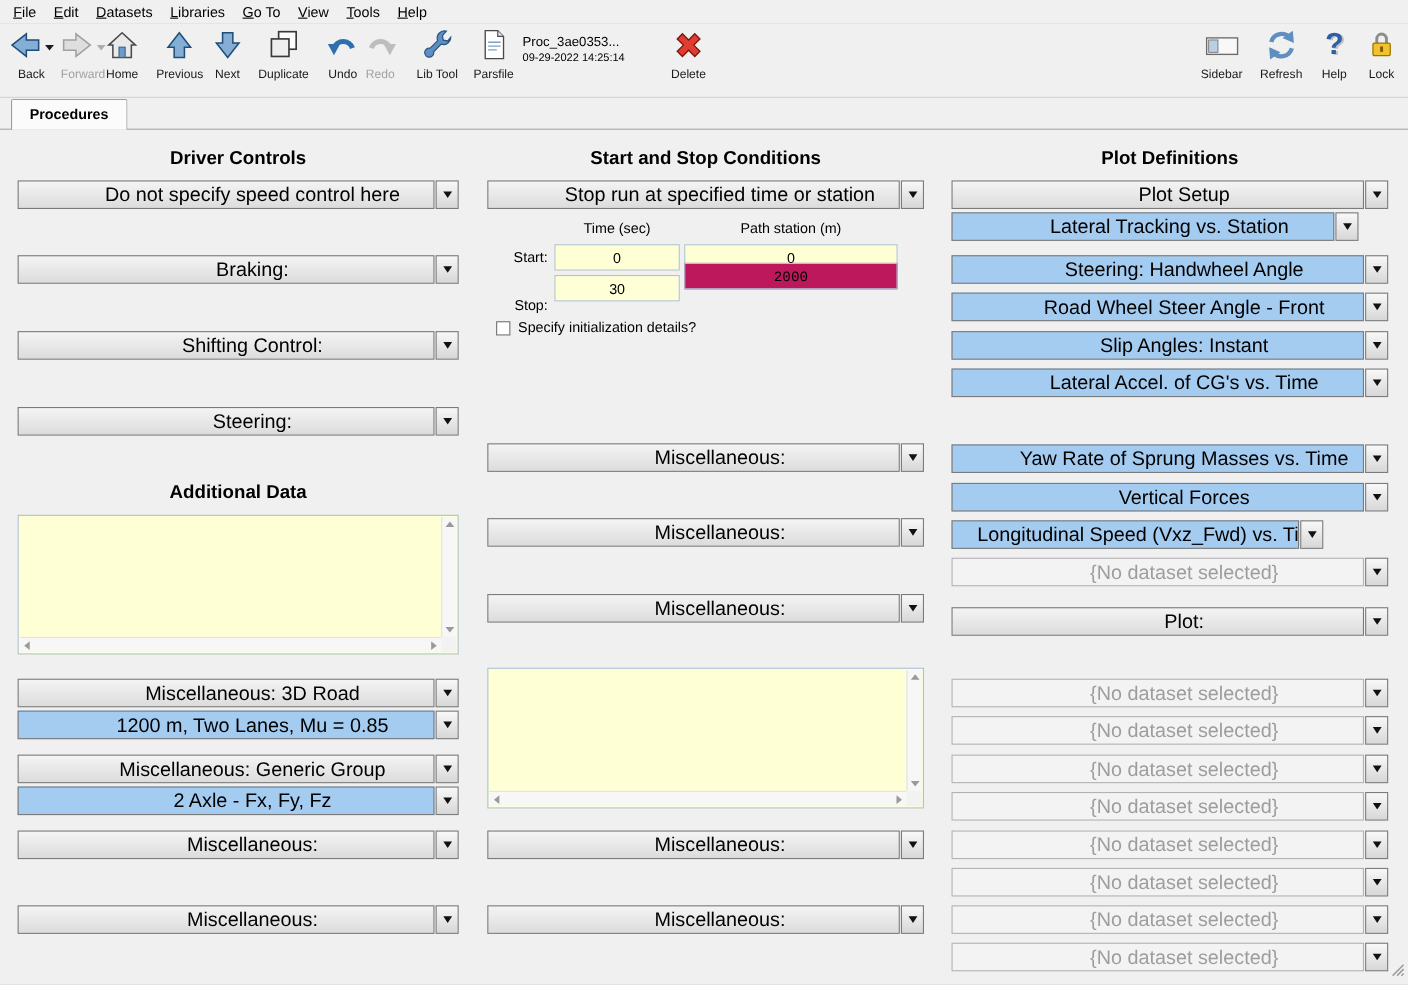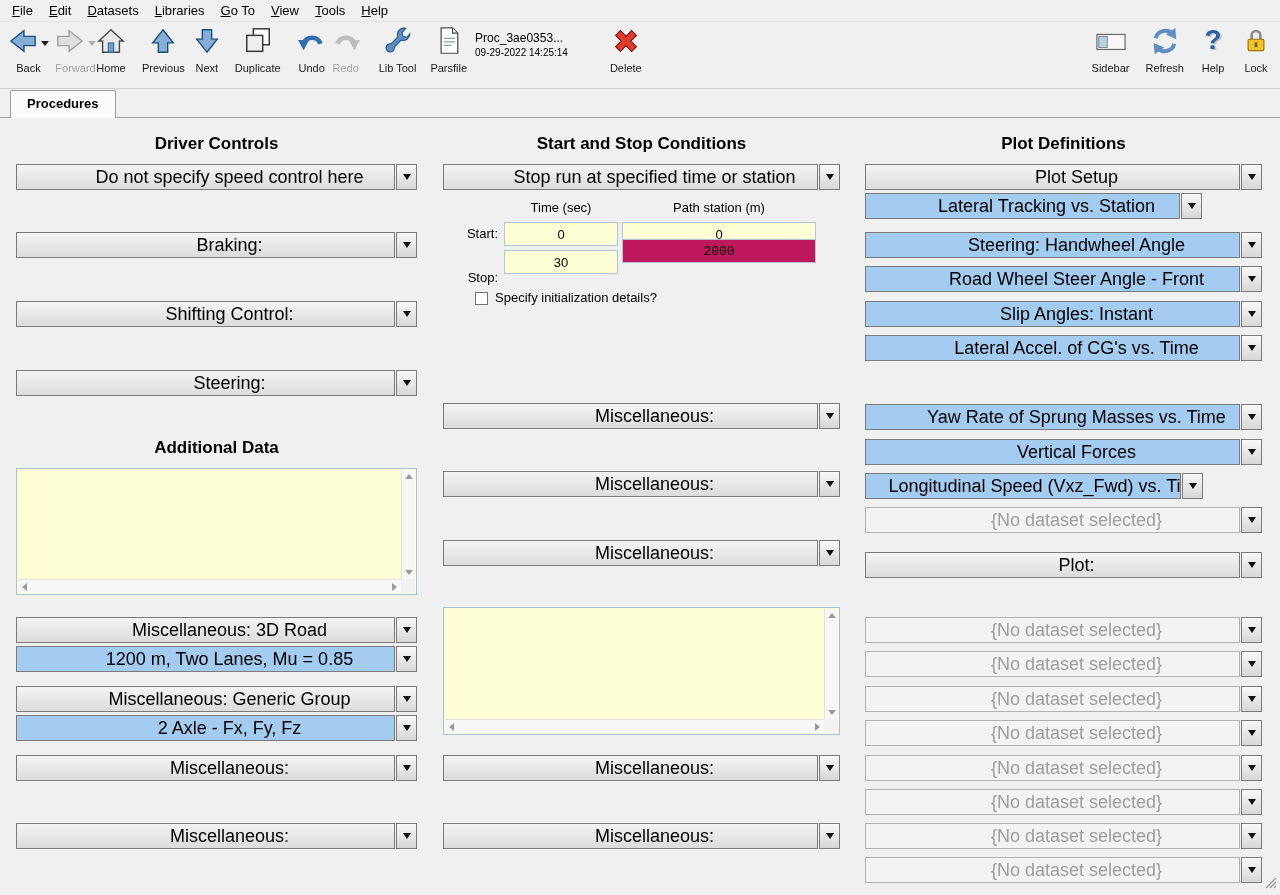--- a/index.html
+++ b/index.html
@@ -47,21 +47,21 @@
   .dd-arrow { width:21px; margin-left:1px; border:1px solid #7b7b7b;
               background:linear-gradient(#f8f8f8,#d7d7d7);
               display:flex; align-items:center; justify-content:center; }
   .tri { width:0; height:0; border-left:4px solid transparent; border-right:4px solid transparent;
          border-top:6px solid #111; }
   
   .field { position:absolute; height:24px; background:#ffffd6; border:1px solid #b0c4d8;
            font-size:13px; display:flex; align-items:center; justify-content:center; }
   .ss-header { position:absolute; font-size:13px; text-align:center; }
   .ss-label  { position:absolute; font-size:13px; text-align:right; }
-  .cb-row { position:absolute; display:flex; align-items:flex-end; font-size:13px;margin-left:24px; }
+  .cb-row { position:absolute; display:flex; align-items:flex-end; font-size:13px; }
   .cb-box { width:13px; height:13px; background:#fff; border:1px solid #707070; margin-right:7px; }
   
   .notes { position:absolute; background:#ffffd6; border:1px solid #a9c0d8; }
   .notes-text { position:absolute; left:3px; top:2px; right:17px; bottom:17px;
                 font-size:12px; overflow:hidden; }
   .sb-v { position:absolute; top:1px; right:1px; bottom:15px; width:14px; background:#f7f7f7;
           border-left:1px solid #e2e2e2; display:flex; flex-direction:column;
           justify-content:space-between; align-items:center; padding:4px 0; }
   .sb-h { position:absolute; left:1px; right:15px; bottom:1px; height:14px; background:#f7f7f7;
           border-top:1px solid #e2e2e2; display:flex;
@@ -432,21 +432,21 @@
           <span class="tri"></span>
         </div>
     </div>
 
     <div class="dd" style="left:865px; top:46px; width:397px">
       <div class="dd-main">Plot Setup</div>
       <div class="dd-arrow">
           <span class="tri"></span>
         </div>
     </div>
-    <div class="dd" style="left:865px; top:75px; width:337px">
+    <div class="dd" style="left:865px; top:75px; width:370px">
       <div class="dd-main blue" style="background: rgb(164, 203, 240);">Lateral Tracking vs. Station</div>
       <div class="dd-arrow">
           <span class="tri"></span>
         </div>
     </div>
     <div class="dd" style="left:865px; top:114px; width:397px">
       <div class="dd-main blue" style="background: rgb(164, 203, 240);">Steering: Handwheel Angle</div>
       <div class="dd-arrow">
           <span class="tri"></span>
         </div>

